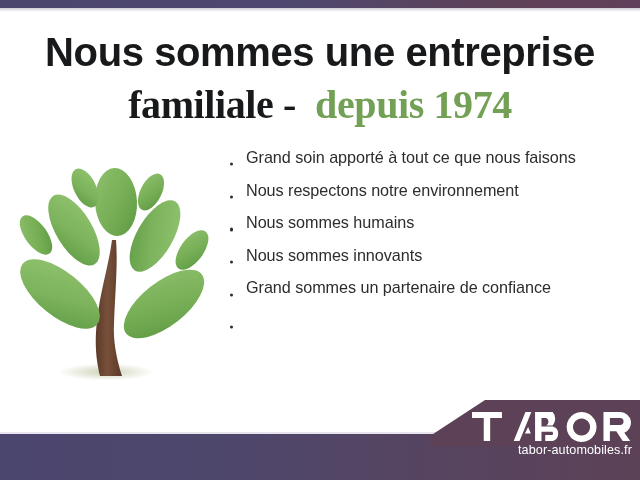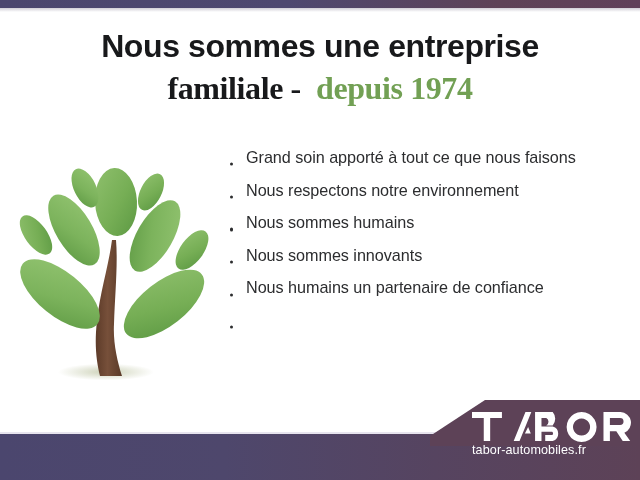--- a/index.html
+++ b/index.html
@@ -38,21 +38,21 @@
   #heading {
     position: absolute;
     left: 40px;
     top: 26px;
     width: 560px;
     text-align: center;
     line-height: 1.30;
   }
   .head-line {
     display: block;
-    font-size: 32px;
+    font-size: 40px;
     font-weight: bold;
     letter-spacing: -0.4px;
     color: #18191b;
     white-space: nowrap;
   }
   .head-line span { white-space: pre; font-family: Liberation Serif, serif; }
   .head-green { color: #72a054; }
 
   
   #bullets {
@@ -116,21 +116,21 @@
     left: 430px;
     top: 400px;
     width: 210px;
     height: 46px;
   }
   #logo-block {
     position: absolute;
     left: 472px;
     top: 411px;
     width: 160px;
-    text-align: left;
+    text-align: right;
   }
   #logo-wordmark {
     display: block;
     height: 31px;
   }
   #logo-url {
     display: block;
     margin-top: 1px;
     font-size: 12.6px;
     color: #ffffff;
@@ -213,21 +213,21 @@
     <div class="bullet-row">
       <span class="bullet-dot"></span>
       <span class="bullet-text">Nous sommes humains</span>
     </div>
     <div class="bullet-row">
       <span class="bullet-dot"></span>
       <span class="bullet-text">Nous sommes innovants</span>
     </div>
     <div class="bullet-row">
       <span class="bullet-dot"></span>
-      <span class="bullet-text">Nous humains un partenaire de confiance</span>
+      <span class="bullet-text">Grand sommes un partenaire de confiance</span>
     </div>
     <div class="bullet-row">
       <span class="bullet-dot"></span>
     </div>
   </div>
 
   <div id="bottom-band-hi"></div>
   <div id="bottom-band"></div>
 
   <svg id="logo-flag" viewBox="0 0 210 46" preserveAspectRatio="none">

